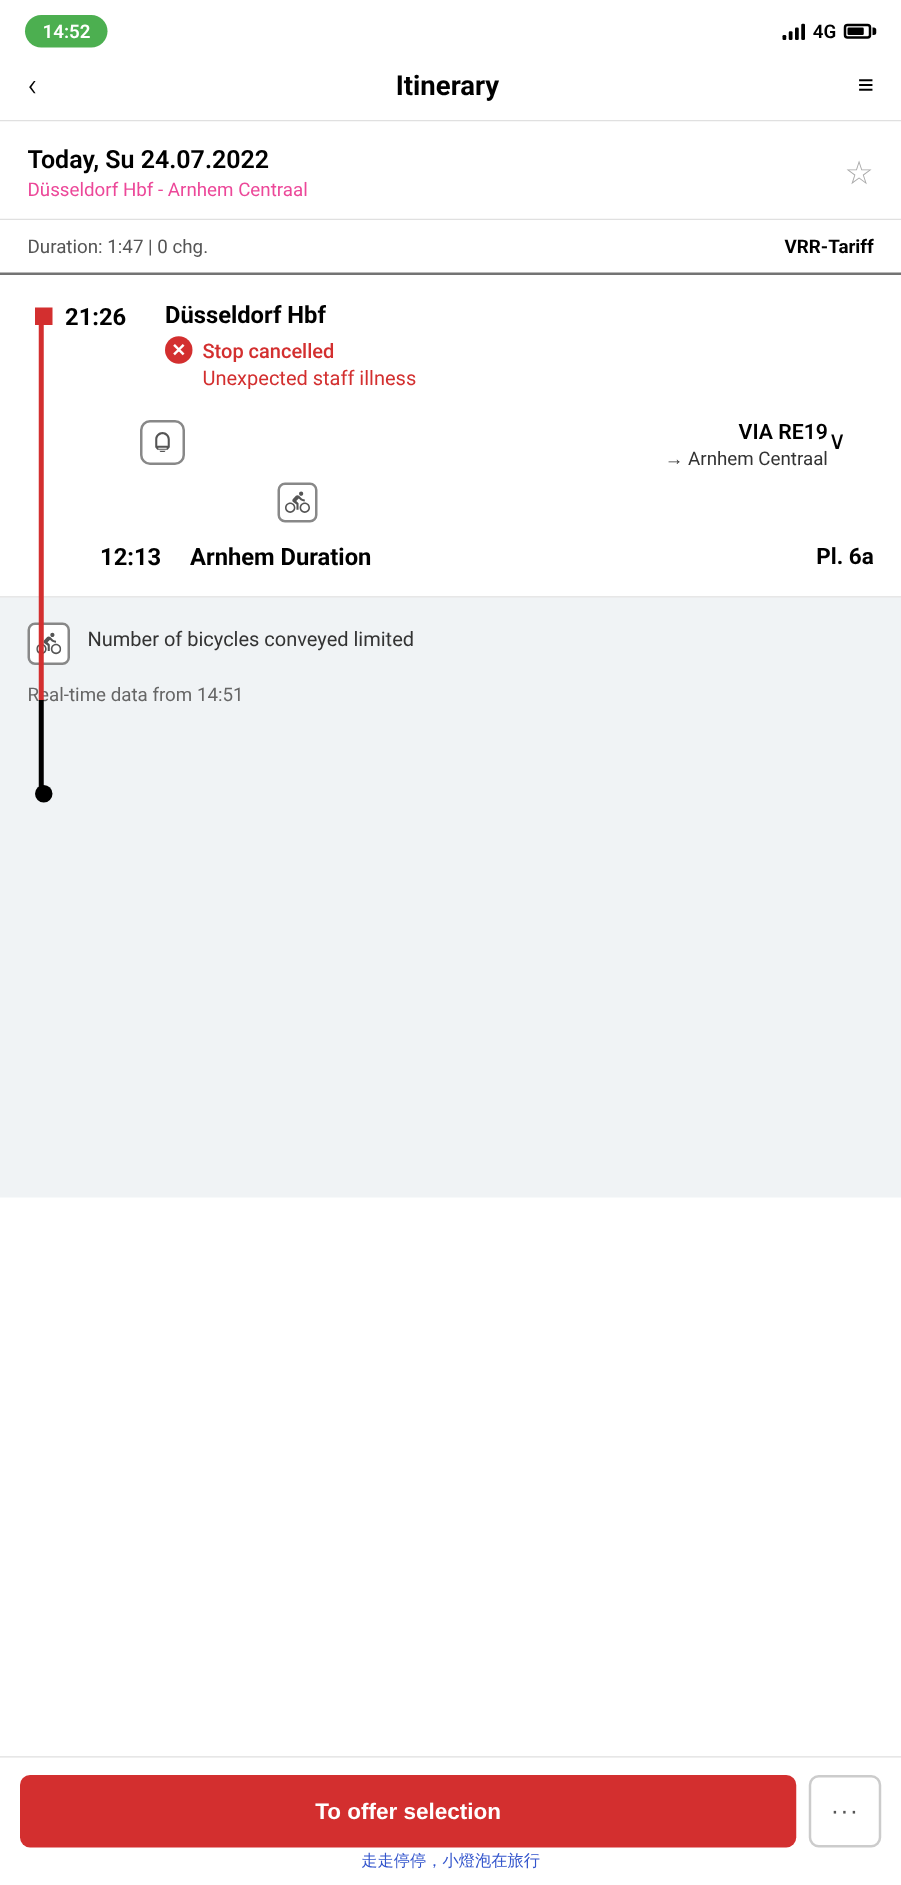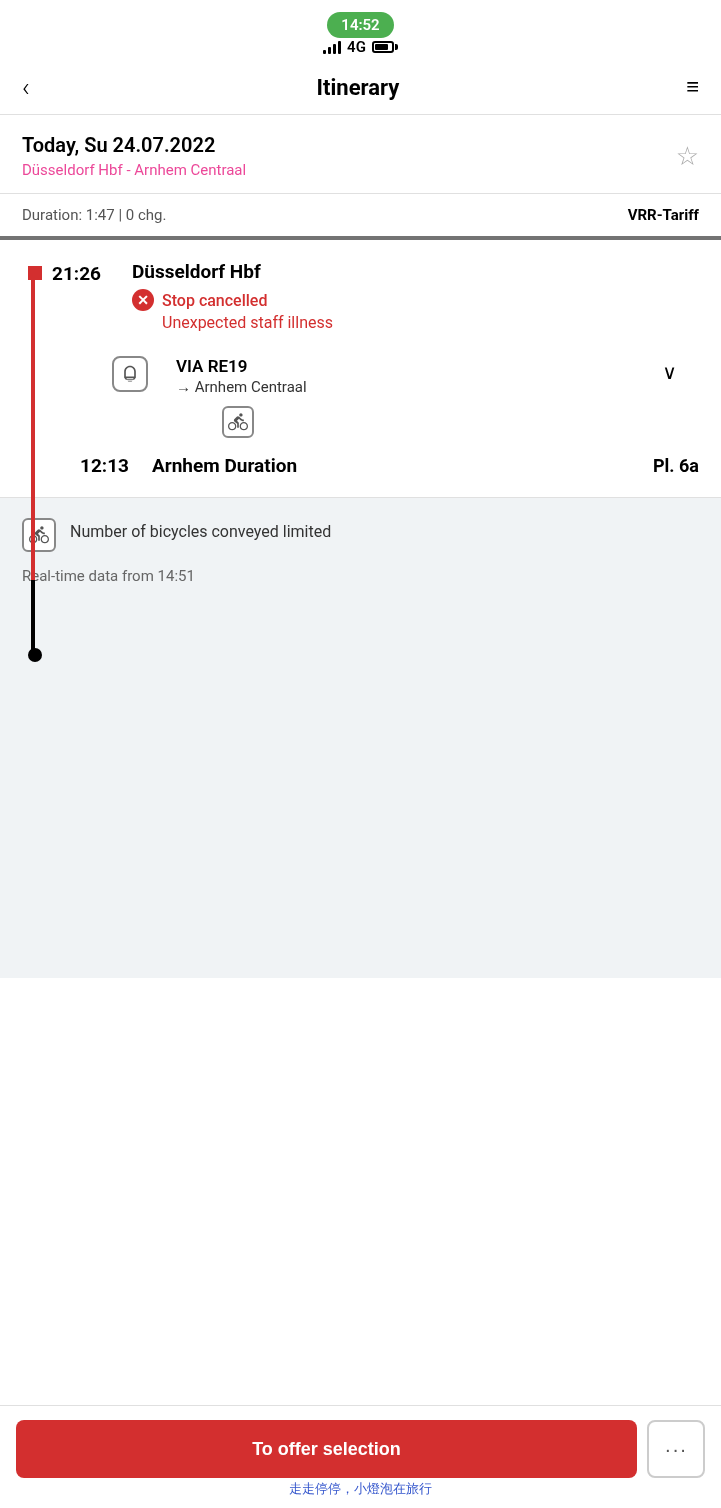--- a/index.html
+++ b/index.html
@@ -13,21 +13,20 @@
       overflow-x: hidden;
     }
 
     
     .status-bar {
       display: flex;
       justify-content: space-between;
       align-items: center;
       padding: 12px 20px 8px 20px;
       background: #fff;
-      flex-direction: column;
     }
     .status-time {
       background: #4CAF50;
       color: #fff;
       font-size: 15px;
       font-weight: 600;
       padding: 4px 14px;
       border-radius: 20px;
     }
     .status-right {
@@ -128,21 +127,21 @@
       color: #aaa;
       cursor: pointer;
     }
 
     
     .duration-row {
       display: flex;
       align-items: center;
       justify-content: space-between;
       padding: 12px 22px;
-      border-bottom: 4px solid #737373;
+      border-bottom: 2px solid #737373;
     }
     .duration-text {
       font-size: 15px;
       color: #555;
     }
     .tariff-text {
       font-size: 15px;
       font-weight: 700;
       color: #000;
     }
@@ -212,20 +211,21 @@
       border: 2px solid #888;
       border-radius: 8px;
       display: flex;
       align-items: center;
       justify-content: center;
       flex-shrink: 0;
       margin-right: 14px;
     }
     .via-details {
       flex: 1;
+      text-align: right;
     }
     .via-label {
       font-size: 17px;
       font-weight: 600;
       color: #000;
     }
     .via-destination {
       font-size: 15px;
       color: #333;
       margin-top: 2px;

